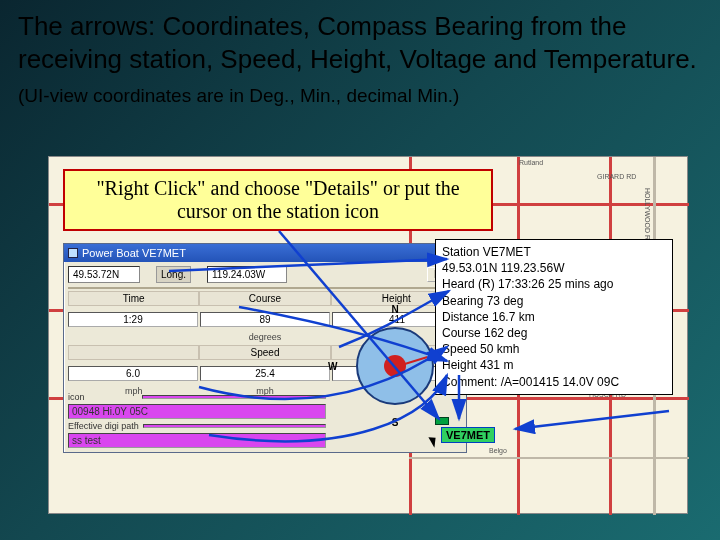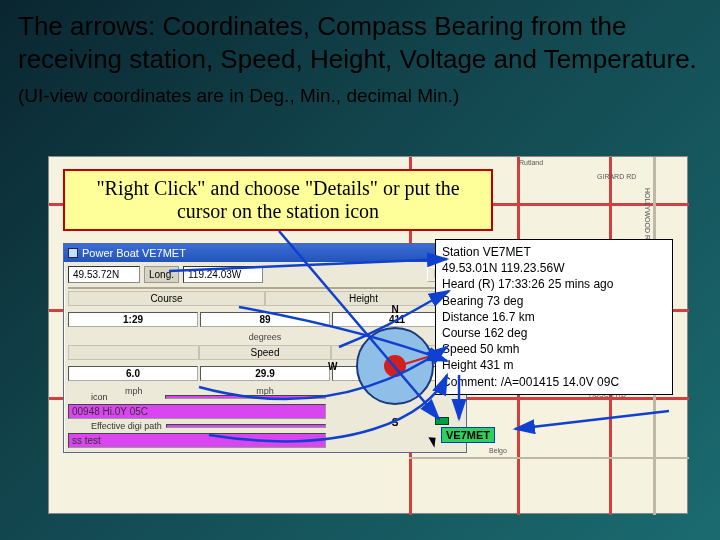--- a/index.html
+++ b/index.html
@@ -61,40 +61,40 @@
     height: 18px;
     background: linear-gradient(#3a6ed5, #2353b8);
     color: #fff;
     display: flex; align-items: center;
     padding: 0 4px;
     font-size: 11px;
     gap: 4px;
   }
   .titlebar .icon { width: 10px; height: 10px; background: #c0e0ff; border: 1px solid #224; }
   .latlon-row {
-    display: flex; align-items: center; gap: 4px;
+    display: flex; align-items: center; gap: 16px;
     padding: 4px;
   }
   .inset-field {
     background: #fff; border: 1px inset #888;
     padding: 2px 4px; font-size: 10px;
   }
   .long-lbl { background: #d8d4c4; border: 1px solid #999; padding: 2px 4px; font-size: 10px; }
   .less-btn {
     background: #ece9d8; border: 1px outset #fff;
     padding: 1px 6px; font-size: 10px;
   }
   .sep { height: 2px; background: #b0a890; margin: 0 4px; }
   .grid-headers { display: flex; padding: 2px 4px; gap: 0; }
   .grid-headers div, .grid-row div {
     flex: 1; text-align: center; font-size: 10px;
     border: 1px solid #c8c0b0; background: #e8e4d4;
     padding: 1px 0;
   }
-  .grid-row { display: flex; padding: 4px 4px; gap: 2px; font-weight: bold; }
+  .grid-row { display: flex; padding: 4px 4px; gap: 2px; }
   .grid-row div { background: #fff; border: 1px inset #aaa; }
   .units-row { display: flex; padding: 0 4px; gap: 0; }
   .units-row div { flex: 1; text-align: center; font-size: 9px; color: #444; padding: 1px 0; }
   .compass-area {
     position: absolute; right: 6px; top: 62px;
     width: 130px; height: 120px;
     display: flex; flex-direction: column; align-items: center; justify-content: center;
   }
   .compass {
     width: 78px; height: 78px;
@@ -115,21 +115,21 @@
     transform: rotate(-17deg);
   }
   .card { position: absolute; font-size: 10px; font-weight: bold; }
   .card.n { left: 50%; top: -2px; transform: translateX(-50%); }
   .card.s { left: 50%; bottom: -2px; transform: translateX(-50%); }
   .card.e { right: -2px; top: 50%; transform: translateY(-50%); }
   .card.w { left: -2px; top: 50%; transform: translateY(-50%); }
 
   .bottom-fields { position: absolute; left: 4px; bottom: 4px; right: 140px; font-size: 9px; color: #333; }
   .bf-row { display: flex; align-items: center; gap: 4px; margin-top: 2px; }
-  .bf-label { width: 70px; margin-left: 23px; }
+  .bf-label { width: 70px; }
   .bf-field { flex: 1; background: #d946ef; border: 1px inset #999; padding: 1px 3px; font-size: 10px; white-space: nowrap; overflow: hidden; }
 
   .info-panel {
     position: absolute;
     right: 14px; top: 82px;
     width: 238px;
     background: #fff;
     border: 1px solid #000;
     padding: 4px 6px;
     font-size: 12px;
@@ -207,41 +207,42 @@
     </div>
     <div class="latlon-row">
       <span class="inset-field" style="width:72px">49.53.72N</span>
       <span class="long-lbl">Long.</span>
       <span class="inset-field" style="width:80px">119.24.03W</span>
       <span style="flex:1"></span>
       <button class="less-btn">Less</button>
     </div>
     <div class="sep"></div>
     <div class="grid-headers">
+      <div>Time</div>
       <div>Course</div>
       <div>Height</div>
     </div>
     <div class="grid-row">
       <div>1:29</div>
       <div>89</div>
       <div>411</div>
     </div>
     <div class="units-row">
       <div></div>
       <div>degrees</div>
       <div>m</div>
     </div>
     <div class="grid-headers">
       <div></div>
       <div>Speed</div>
       <div></div>
     </div>
     <div class="grid-row">
       <div>6.0</div>
-      <div>29.9</div>
+      <div>25.4</div>
       <div>48.1</div>
     </div>
     <div class="units-row">
       <div>mph</div>
       <div>mph</div>
       <div>kmh</div>
     </div>
 
     <div class="bottom-fields">
       <div class="bf-row">

